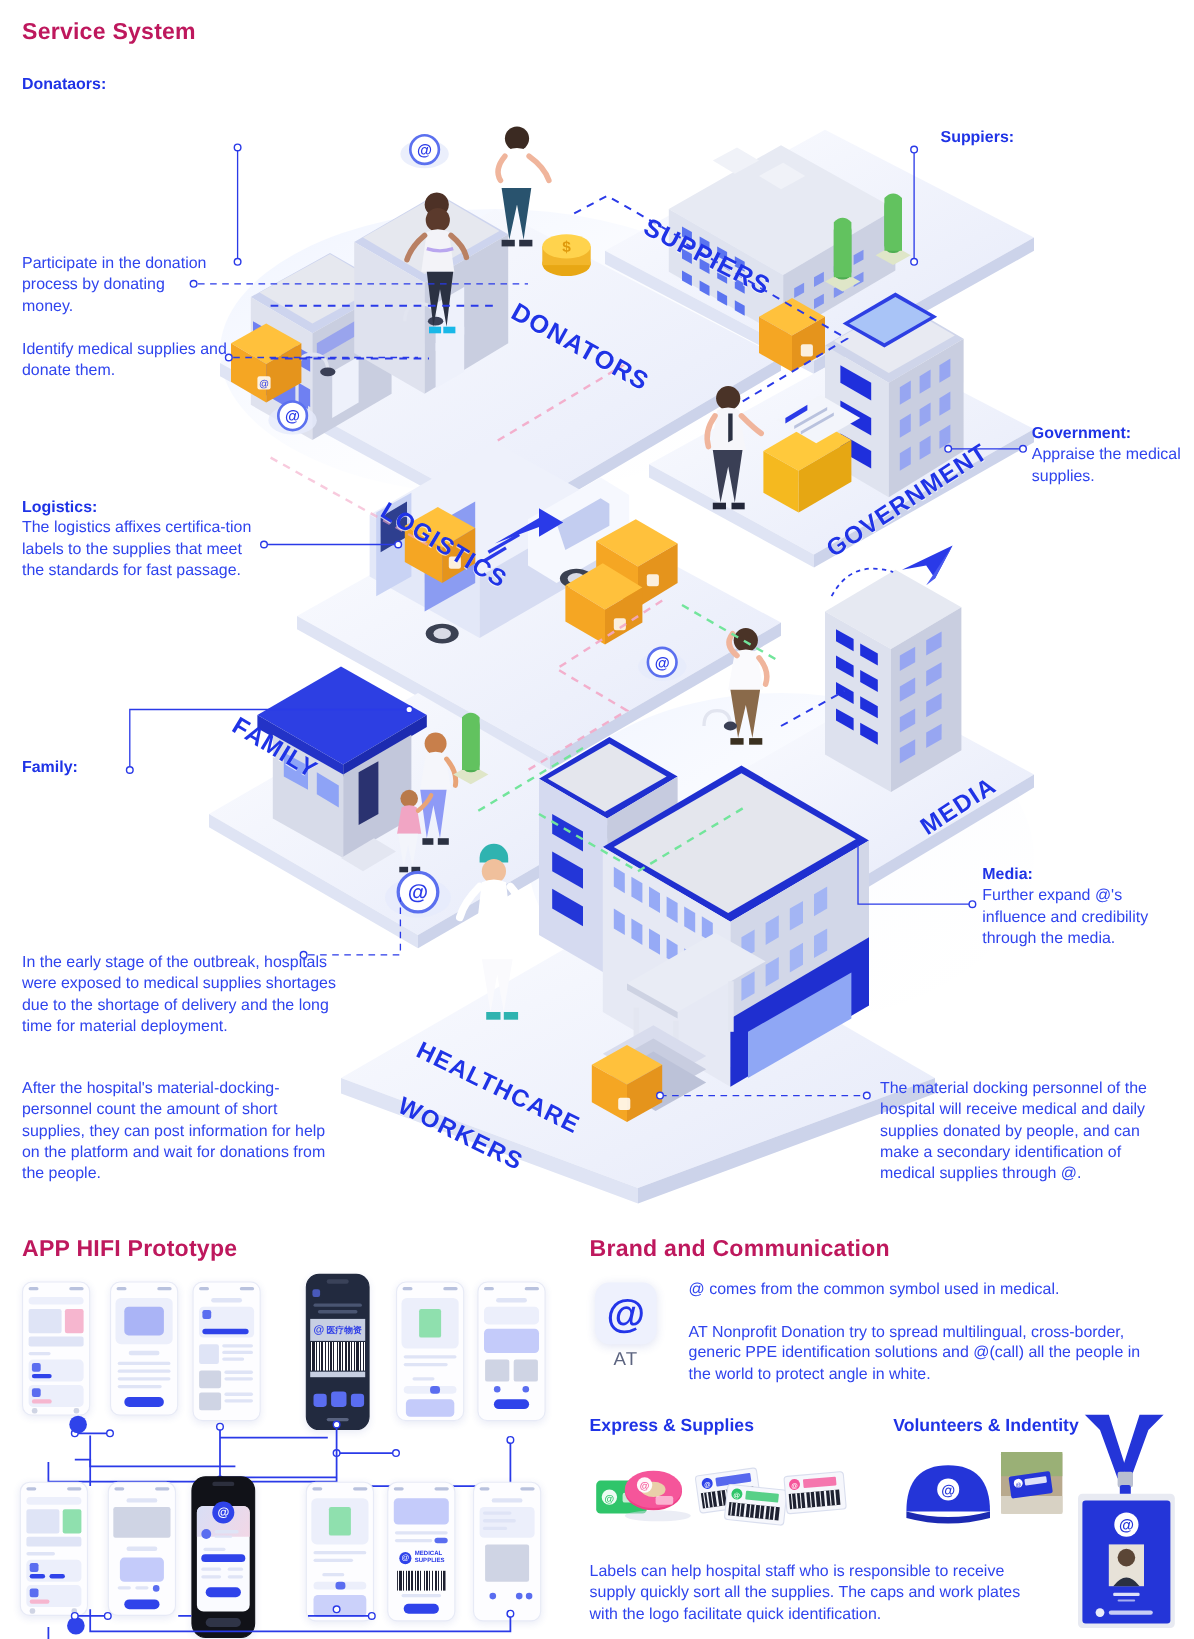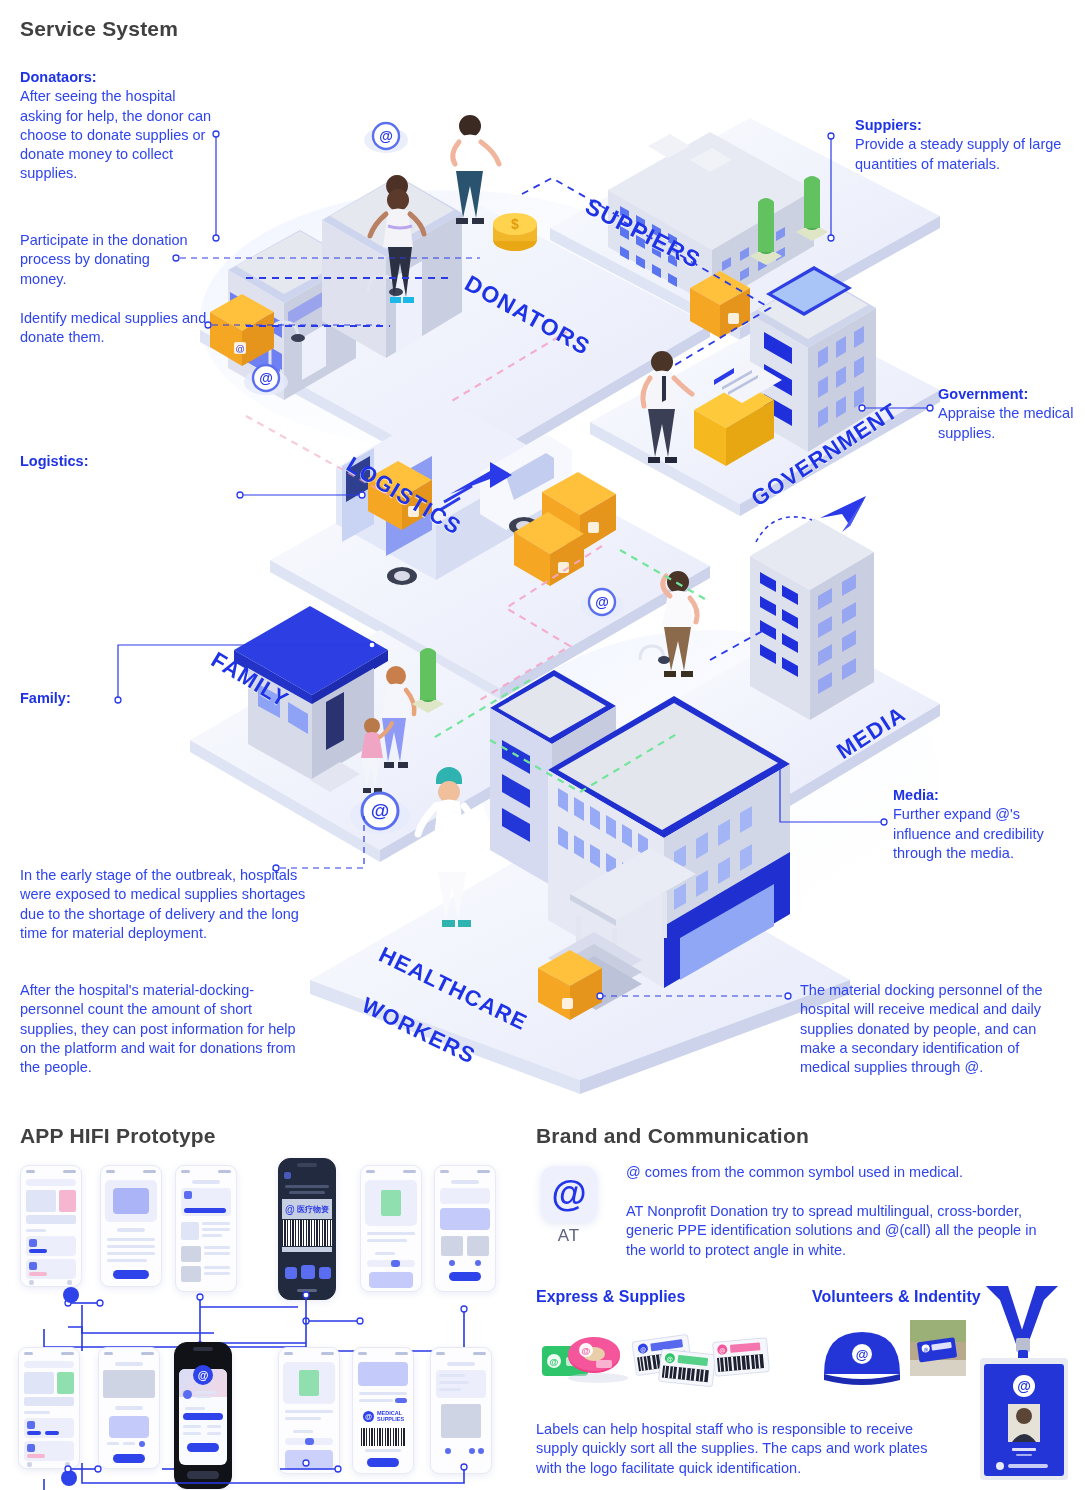--- a/index.html
+++ b/index.html
@@ -4,21 +4,21 @@
 <style>
   html,body{margin:0;padding:0;background:#ffffff;}
   body{
     width:1085px;height:1490px;position:relative;overflow:hidden;
     font-family:"Liberation Sans","DejaVu Sans",sans-serif;
     color:#2a3ae8;
   }
   .abs{position:absolute;}
   
   .section-title{
-    font-size:21px;font-weight:bold;color:#404040;letter-spacing:.2px;
+    font-size:21px;font-weight:bold;color:#be185d;letter-spacing:.2px;
   }
   .note-head{font-size:14.5px;font-weight:bold;color:#1f33e6;line-height:1.33;}
   .note-body{font-size:14.5px;font-weight:400;color:#2f44ee;line-height:1.33;}
   .note{font-size:14.5px;color:#2f44ee;line-height:1.33;}
   .sub-title{font-size:16px;font-weight:bold;color:#1f33e6;}
 
   
   .lead{stroke:#2a3ae8;stroke-width:1.2;fill:none;}
   .lead-dash{stroke:#2a3ae8;stroke-width:1.2;fill:none;stroke-dasharray:6 5;}
   .dot{fill:#ffffff;stroke:#2a3ae8;stroke-width:1.3;}
@@ -510,42 +510,41 @@
 <div class="abs iso-label" style="left:458px;top:302px;transform:rotate(29deg);font-size:23px;">DONATORS</div>
 <div class="abs iso-label" style="left:740px;top:442px;transform:rotate(-33deg);font-size:22px;">GOVERNMENT</div>
 <div class="abs iso-label" style="left:339px;top:483px;transform:rotate(31deg);font-size:22px;">LOGISTICS</div>
 <div class="abs iso-label" style="left:207px;top:667px;transform:rotate(31deg);font-size:22px;">FAMILY</div>
 <div class="abs iso-label" style="left:833px;top:720px;transform:rotate(-33deg);font-size:22px;">MEDIA</div>
 <div class="abs iso-label" style="left:372px;top:976px;transform:rotate(26deg);font-size:22px;">HEALTHCARE</div>
 <div class="abs iso-label" style="left:357px;top:1018px;transform:rotate(26deg);font-size:22px;">WORKERS</div>
 
 <div class="abs" style="left:20px;top:68px;width:195px;">
   <div class="note-head">Donataors:</div>
-  <div class="note-body">After seeing the hospital asking for help, the donor can choose to donate supplies or donate money to collect supplies.</div>
 </div>
 
 <div class="abs note" style="left:20px;top:231px;width:172px;">Participate in the donation process by donating money.</div>
 
 <div class="abs note" style="left:20px;top:309px;width:190px;">Identify medical supplies and donate them.</div>
 
 <div class="abs" style="left:20px;top:452px;width:212px;">
   <div class="note-head">Logistics:</div>
+  <div class="note-body">The logistics affixes certifica-tion labels to the supplies that meet the standards for fast passage.</div>
 </div>
 
 <div class="abs" style="left:20px;top:689px;width:215px;">
   <div class="note-head">Family:</div>
 </div>
 
 <div class="abs note" style="left:20px;top:866px;width:292px;">In the early stage of the outbreak, hospitals were exposed to medical supplies shortages due to the shortage of delivery and the long time for material deployment.</div>
 
 <div class="abs note" style="left:20px;top:981px;width:290px;">After the hospital's material-docking-personnel count the amount of short supplies, they can post information for help on the platform and wait for donations from the people.</div>
 
 <div class="abs" style="left:855px;top:116px;width:215px;">
   <div class="note-head">Suppiers:</div>
-  <div class="note-body">Provide a steady supply of large quantities of materials.</div>
 </div>
 
 <div class="abs" style="left:938px;top:385px;width:140px;">
   <div class="note-head">Government:</div>
   <div class="note-body">Appraise the medical supplies.</div>
 </div>
 
 <div class="abs" style="left:893px;top:786px;width:155px;">
   <div class="note-head">Media:</div>
   <div class="note-body">Further expand @'s influence and credibility through the media.</div>

